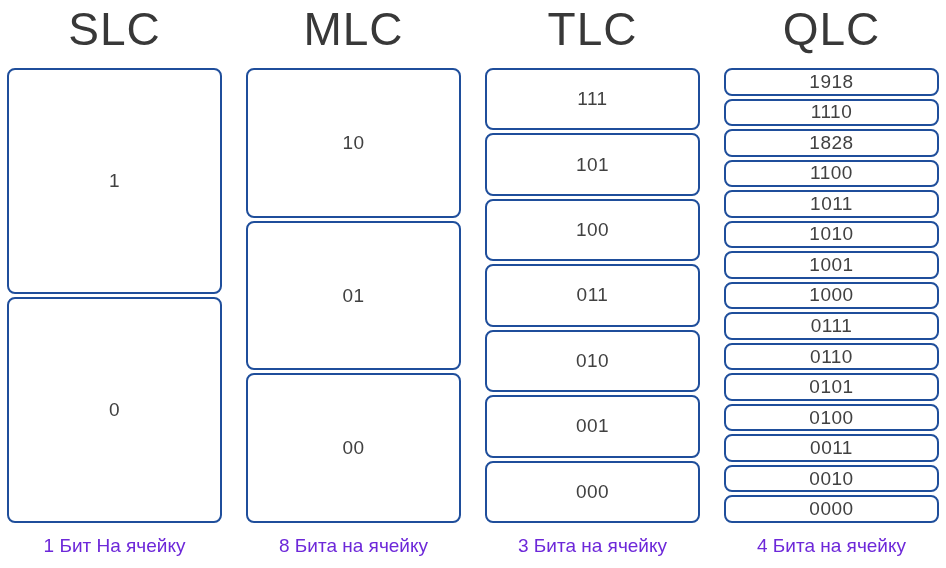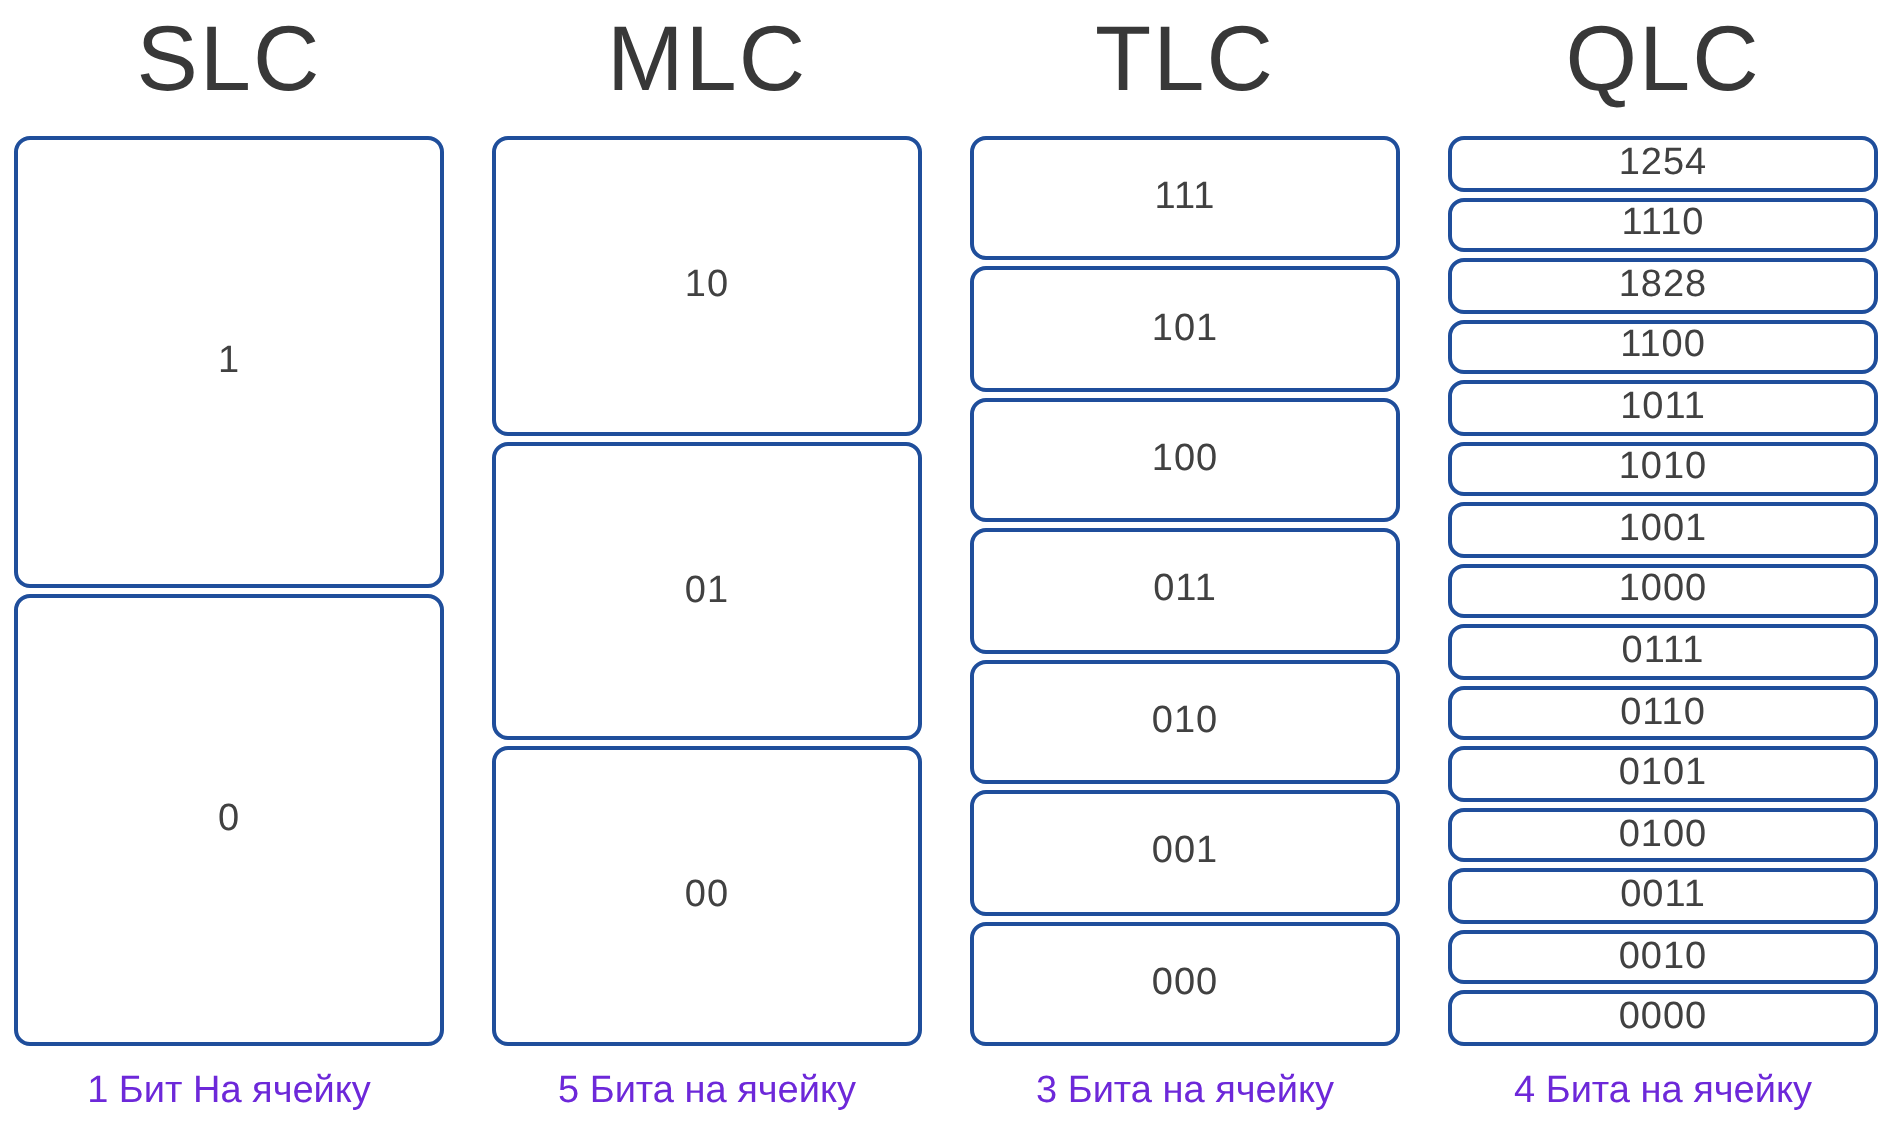--- a/index.html
+++ b/index.html
@@ -73,41 +73,41 @@
     <div class="caption">1 Бит На ячейку</div>
   </div>
 
   <div class="column">
     <div class="col-title">MLC</div>
     <div class="stack">
       <div class="cell">10</div>
       <div class="cell">01</div>
       <div class="cell">00</div>
     </div>
-    <div class="caption">5 Бита на ячейку</div>
+    <div class="caption">8 Бита на ячейку</div>
   </div>
 
   <div class="column">
     <div class="col-title">TLC</div>
     <div class="stack">
       <div class="cell">111</div>
       <div class="cell">101</div>
       <div class="cell">100</div>
       <div class="cell">011</div>
       <div class="cell">010</div>
       <div class="cell">001</div>
       <div class="cell">000</div>
     </div>
     <div class="caption">3 Бита на ячейку</div>
   </div>
 
   <div class="column">
     <div class="col-title">QLC</div>
     <div class="stack">
-      <div class="cell">1254</div>
+      <div class="cell">1918</div>
       <div class="cell">1110</div>
       <div class="cell">1828</div>
       <div class="cell">1100</div>
       <div class="cell">1011</div>
       <div class="cell">1010</div>
       <div class="cell">1001</div>
       <div class="cell">1000</div>
       <div class="cell">0111</div>
       <div class="cell">0110</div>
       <div class="cell">0101</div>

